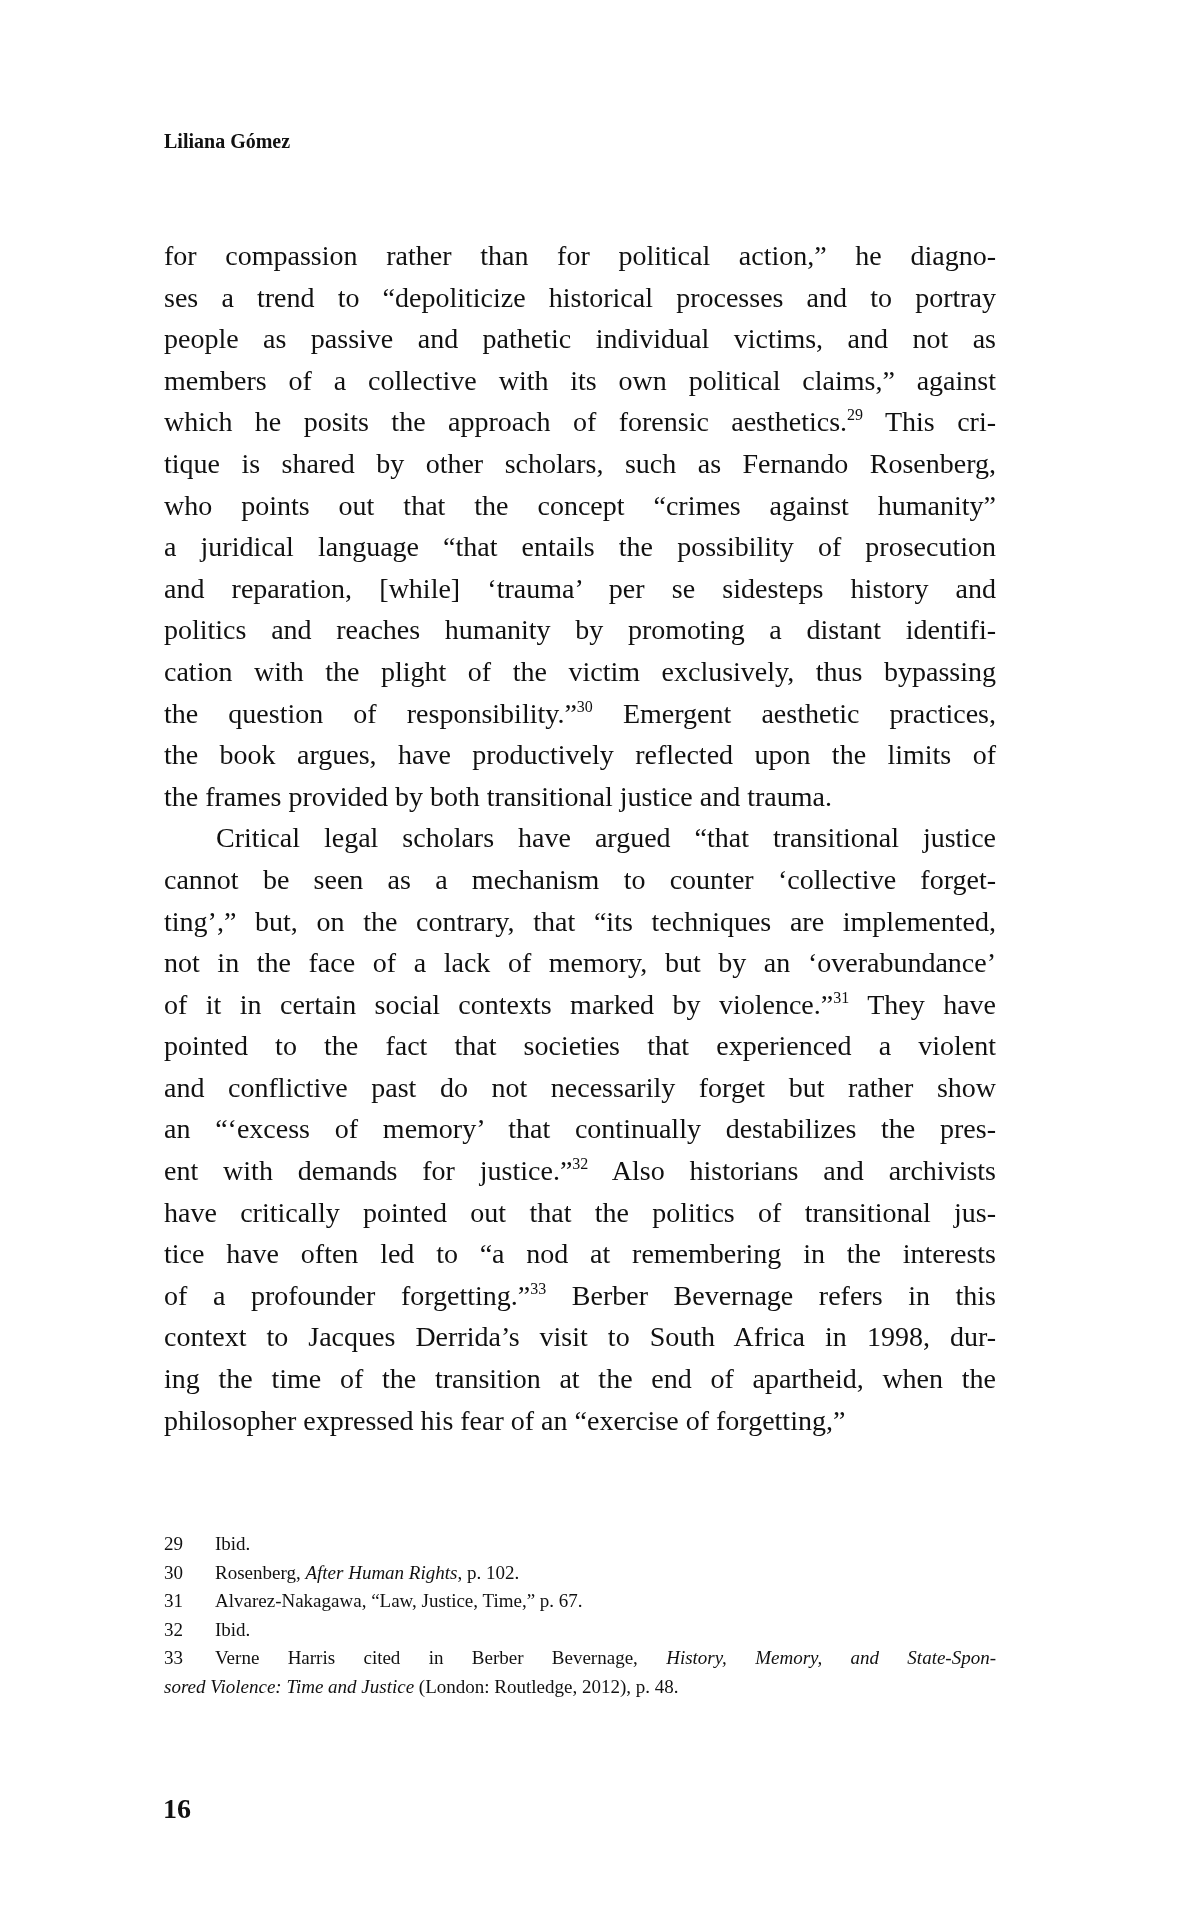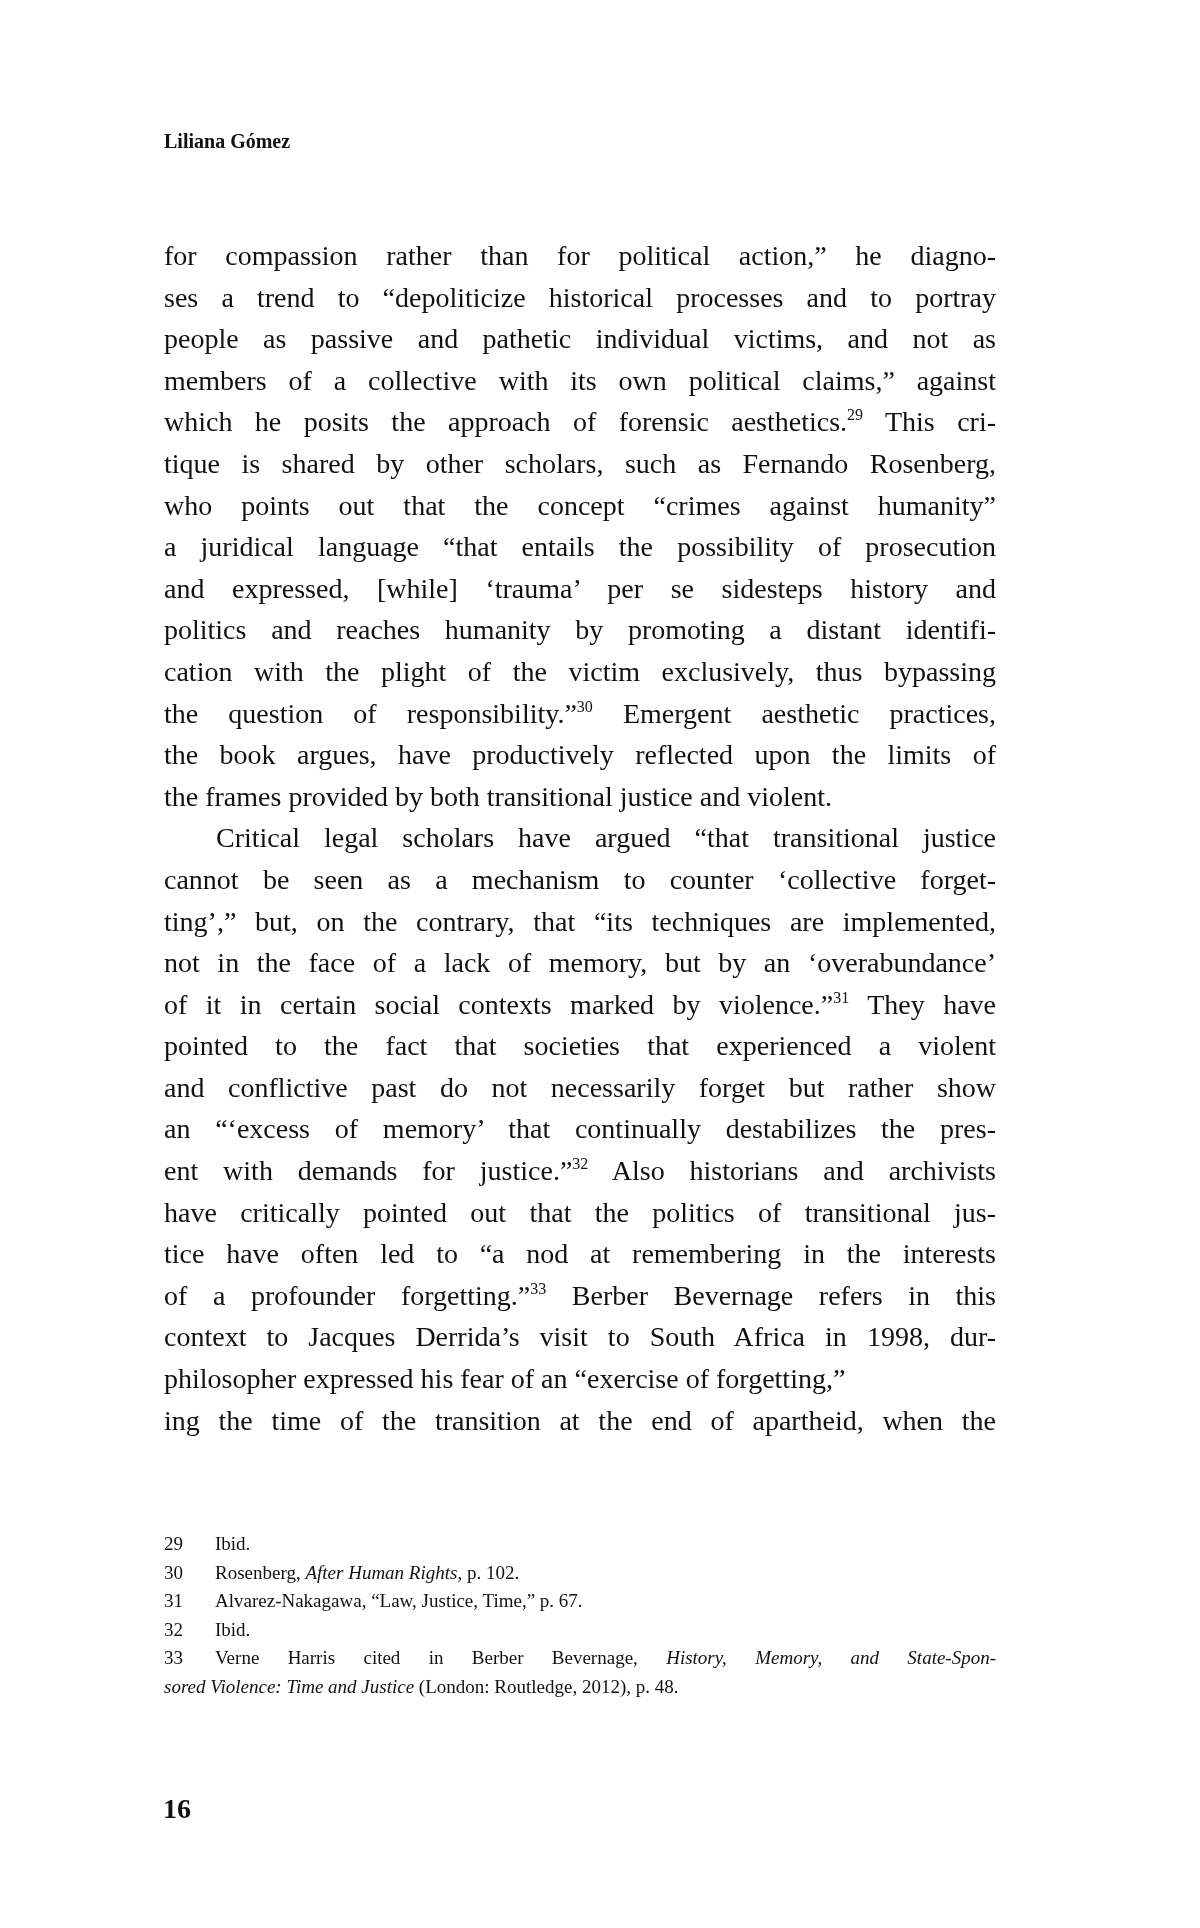--- a/index.html
+++ b/index.html
@@ -27,43 +27,43 @@
   <div class="body-text" id="body-text">
       <div>
         <div class="line">for compassion rather than for political action,” he diagno-</div>
         <div class="line">ses a trend to “depoliticize historical processes and to portray</div>
         <div class="line">people as passive and pathetic individual victims, and not as</div>
         <div class="line">members of a collective with its own political claims,” against</div>
         <div class="line">which he posits the approach of forensic aesthetics.<sup>29</sup> This cri-</div>
         <div class="line">tique is shared by other scholars, such as Fernando Rosenberg,</div>
         <div class="line">who points out that the concept “crimes against humanity”</div>
         <div class="line">a juridical language “that entails the possibility of prosecution</div>
-        <div class="line">and expressed, [while] ‘trauma’ per se sidesteps history and</div>
+        <div class="line">and reparation, [while] ‘trauma’ per se sidesteps history and</div>
         <div class="line">politics and reaches humanity by promoting a distant identifi-</div>
         <div class="line">cation with the plight of the victim exclusively, thus bypassing</div>
         <div class="line">the question of responsibility.”<sup>30</sup> Emergent aesthetic practices,</div>
         <div class="line">the book argues, have productively reflected upon the limits of</div>
-        <div class="line last">the frames provided by both transitional justice and violent.</div>
+        <div class="line last">the frames provided by both transitional justice and trauma.</div>
       </div>
       <div>
         <div class="line indent">Critical legal scholars have argued “that transitional justice</div>
         <div class="line">cannot be seen as a mechanism to counter ‘collective forget-</div>
         <div class="line">ting’,” but, on the contrary, that “its techniques are implemented,</div>
         <div class="line">not in the face of a lack of memory, but by an ‘overabundance’</div>
         <div class="line">of it in certain social contexts marked by violence.”<sup>31</sup> They have</div>
         <div class="line">pointed to the fact that societies that experienced a violent</div>
         <div class="line">and conflictive past do not necessarily forget but rather show</div>
         <div class="line">an “‘excess of memory’ that continually destabilizes the pres-</div>
         <div class="line">ent with demands for justice.”<sup>32</sup> Also historians and archivists</div>
         <div class="line">have critically pointed out that the politics of transitional jus-</div>
         <div class="line">tice have often led to “a nod at remembering in the interests</div>
         <div class="line">of a profounder forgetting.”<sup>33</sup> Berber Bevernage refers in this</div>
         <div class="line">context to Jacques Derrida’s visit to South Africa in 1998, dur-</div>
+        <div class="line">ing the time of the transition at the end of apartheid, when the</div>
         <div class="line last">philosopher expressed his fear of an “exercise of forgetting,”</div>
-        <div class="line">ing the time of the transition at the end of apartheid, when the</div>
       </div>
     </div>
 
   <div class="footnotes" id="footnotes">
       <div class="fn-line"><span class="fn-num">29</span>Ibid.</div>
       <div class="fn-line"><span class="fn-num">30</span>Rosenberg, <i>After Human Rights</i>, p. 102.</div>
       <div class="fn-line"><span class="fn-num">31</span>Alvarez-Nakagawa, “Law, Justice, Time,” p. 67.</div>
       <div class="fn-line"><span class="fn-num">32</span>Ibid.</div>
       <div class="fn-line justify"><span class="fn-num">33</span>Verne Harris cited in Berber Bevernage, <i>History, Memory, and State-Spon-</i></div>
       <div class="fn-line"><i>sored Violence: Time and Justice</i> (London: Routledge, 2012), p. 48.</div>

